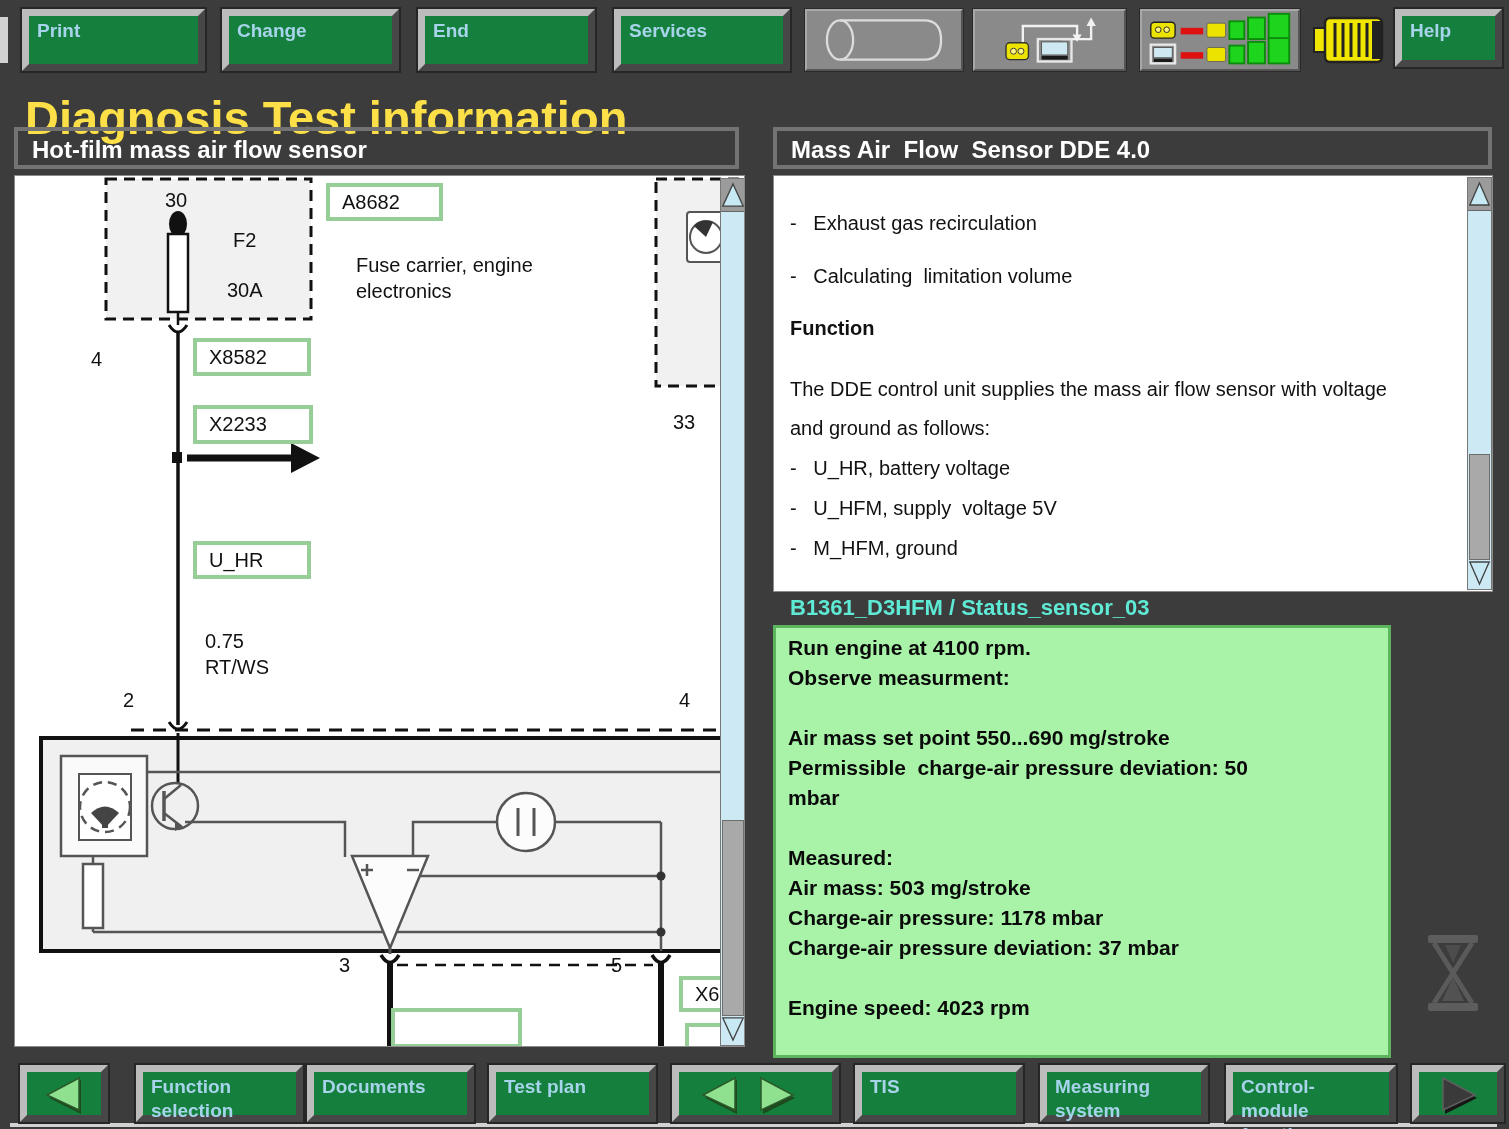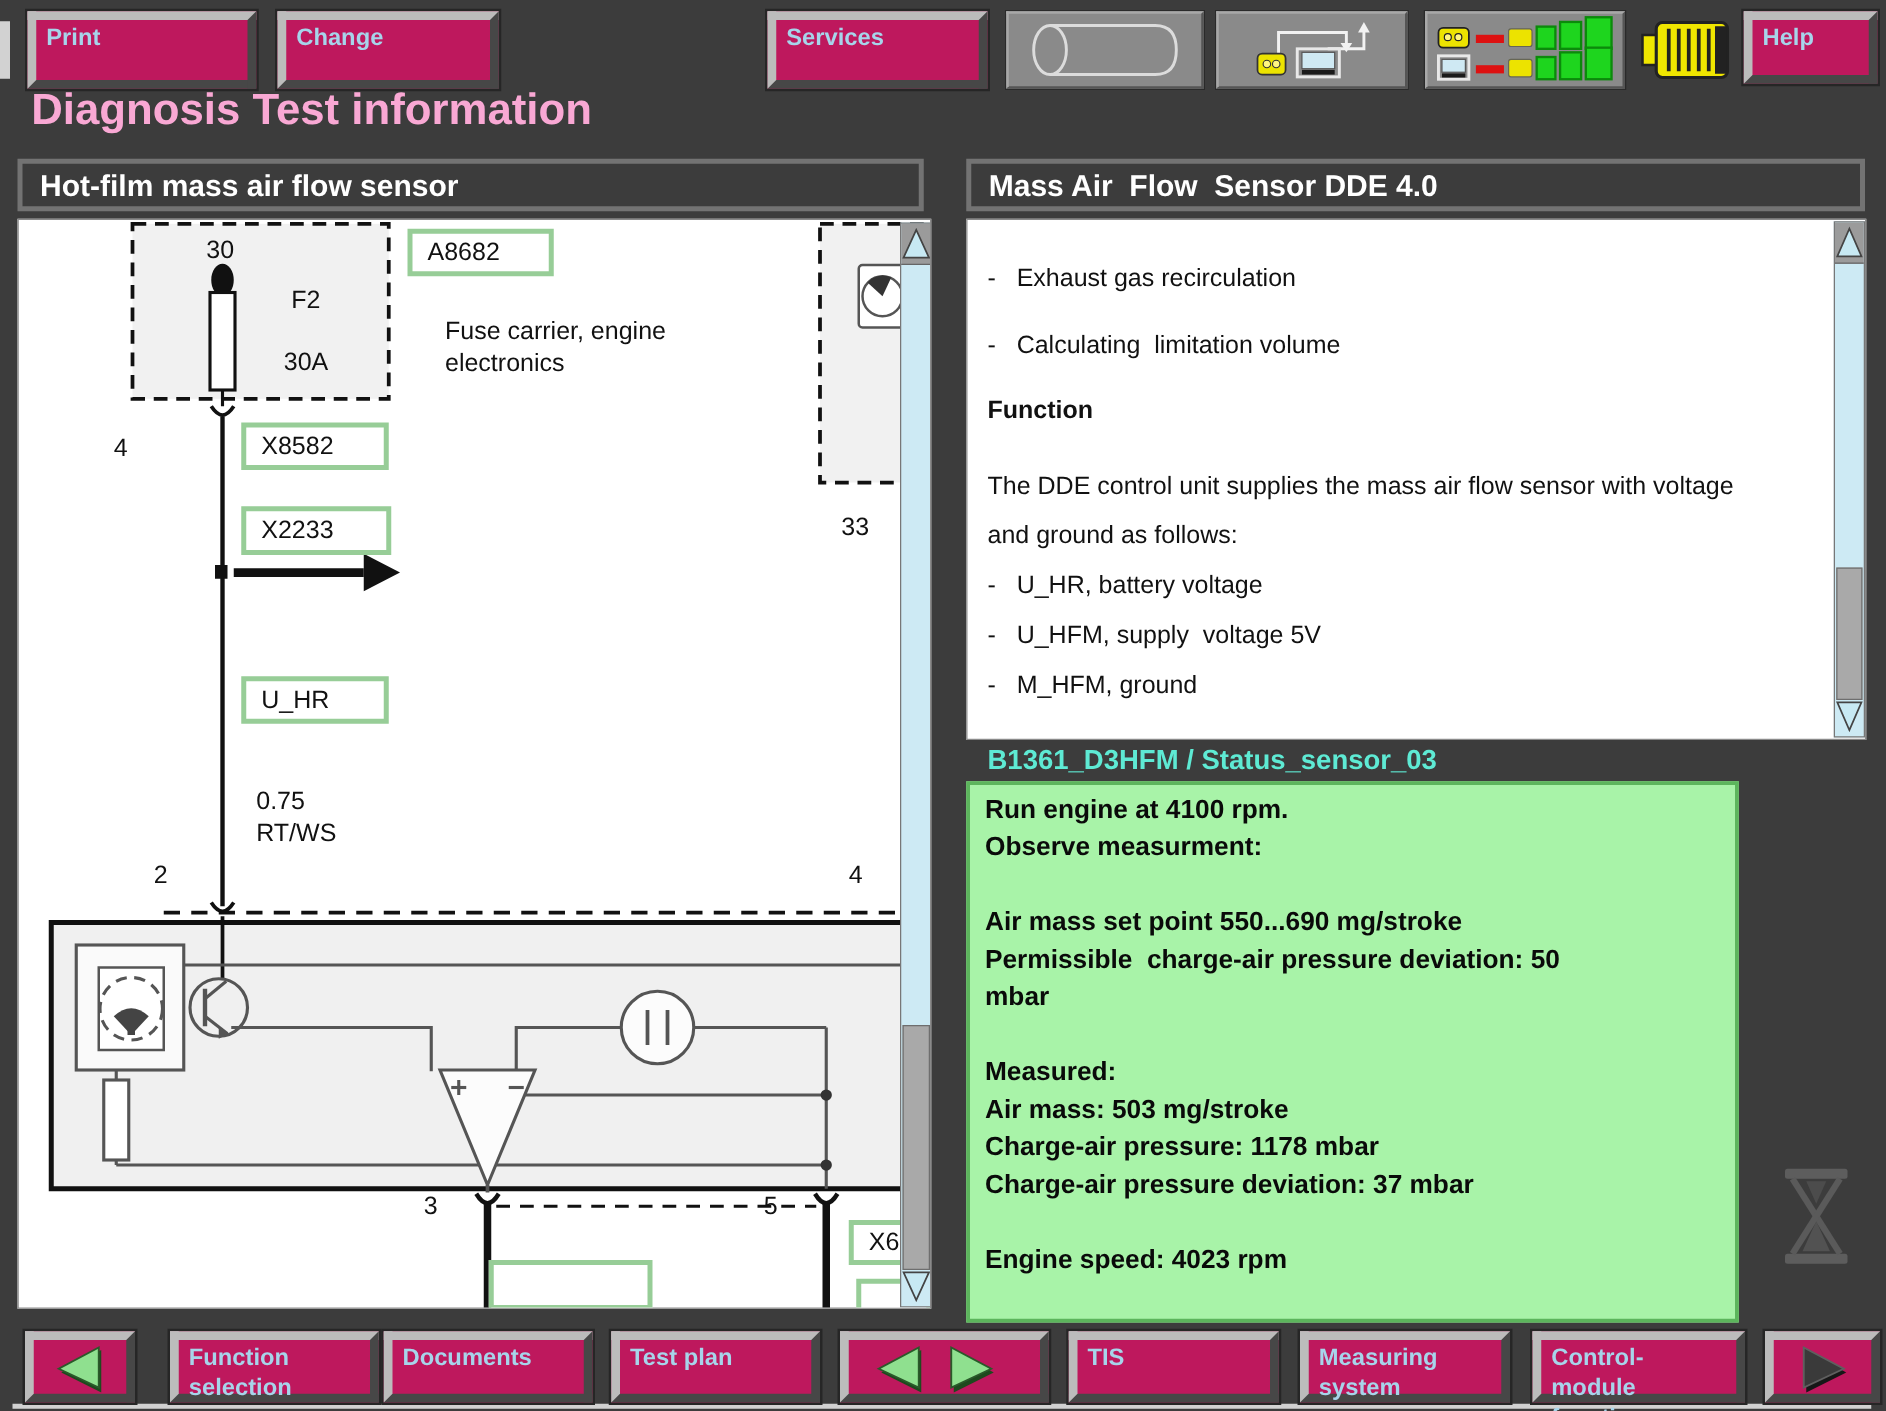--- a/index.html
+++ b/index.html
@@ -1,25 +1,25 @@
 <!DOCTYPE html>
 <html><head>
 <meta charset="utf-8">
 <style>
   html,body{margin:0;padding:0;background:#222;}
   .screen{position:relative;width:1509px;height:1129px;background:#3c3c3c;overflow:hidden;
           font-family:"Liberation Sans",sans-serif;}
   
-  .btn{position:absolute;background:#be185d;border:7px solid;
+  .btn{position:absolute;background:#15803d;border:7px solid;
        border-color:#bcbcbc #474747 #474747 #bcbcbc;box-shadow:0 0 0 2px #262626;
        color:#a7d4ea;font-weight:bold;font-size:19px;box-sizing:border-box;
        padding:3px 8px;cursor:pointer;line-height:24px;}
   .icon-panel{position:absolute;background:#8a8a8a;border:2px solid;
        border-color:#a8a8a8 #555 #555 #a8a8a8;box-shadow:0 0 0 1px #2a2a2a;box-sizing:border-box;}
-  .page-title{position:absolute;left:25px;top:68px;font-size:35px;font-weight:bold;color:#f9a8d4;}
+  .page-title{position:absolute;left:25px;top:90px;font-size:47px;font-weight:bold;color:#fde047;}
   .panel-header{position:absolute;border:4px solid #737373;box-sizing:border-box;
        color:#fff;font-weight:bold;font-size:24px;padding-left:14px;line-height:37px;white-space:pre;}
   .white-panel{position:absolute;background:#fff;border:1px solid #8a8a8a;box-sizing:border-box;overflow:hidden;}
   
   .dlabel{position:absolute;font-size:20px;color:#111;z-index:2;white-space:pre;}
   .gbox{position:absolute;background:#fff;border:4px solid #97cd97;box-sizing:border-box;
         font-size:20px;color:#111;display:flex;align-items:center;padding-left:12px;z-index:3;}
   
   .sbar{position:absolute;width:26px;background:#cdeaf4;border:1px solid #777;box-sizing:border-box;z-index:5;}
   .sb-btn{position:absolute;left:0;width:100%;height:32px;}
@@ -40,20 +40,21 @@
 </head>
 <body>
 
 <div class="screen">
 
   <div class="edge-strip" style="left:0;top:17px;width:8px;height:46px;"></div>
   <div class="edge-strip" style="left:10px;top:1123px;width:1487px;height:4px;"></div>
 
   <div class="btn" style="left:22px;top:9px;width:183px;height:62px;"><span>Print</span></div>
   <div class="btn" style="left:222px;top:9px;width:177px;height:62px;"><span>Change</span></div>
+  <div class="btn" style="left:418px;top:9px;width:177px;height:62px;"><span>End</span></div>
   <div class="btn" style="left:614px;top:9px;width:176px;height:62px;"><span>Services</span></div>
 
   <div class="icon-panel" style="left:805px;top:9px;width:158px;height:62px;">
     <svg class="tri" viewBox="0 0 158 62">
       <ellipse cx="32" cy="31" rx="14" ry="21" fill="none" stroke="#dcdcdc" stroke-width="2.5"></ellipse>
       <path d="M32,10 H122 Q140,10 140,31 Q140,52 122,52 H32" fill="none" stroke="#dcdcdc" stroke-width="2.5"></path>
     </svg>
   </div>
 
   <div class="icon-panel" style="left:973px;top:9px;width:153px;height:62px;">

